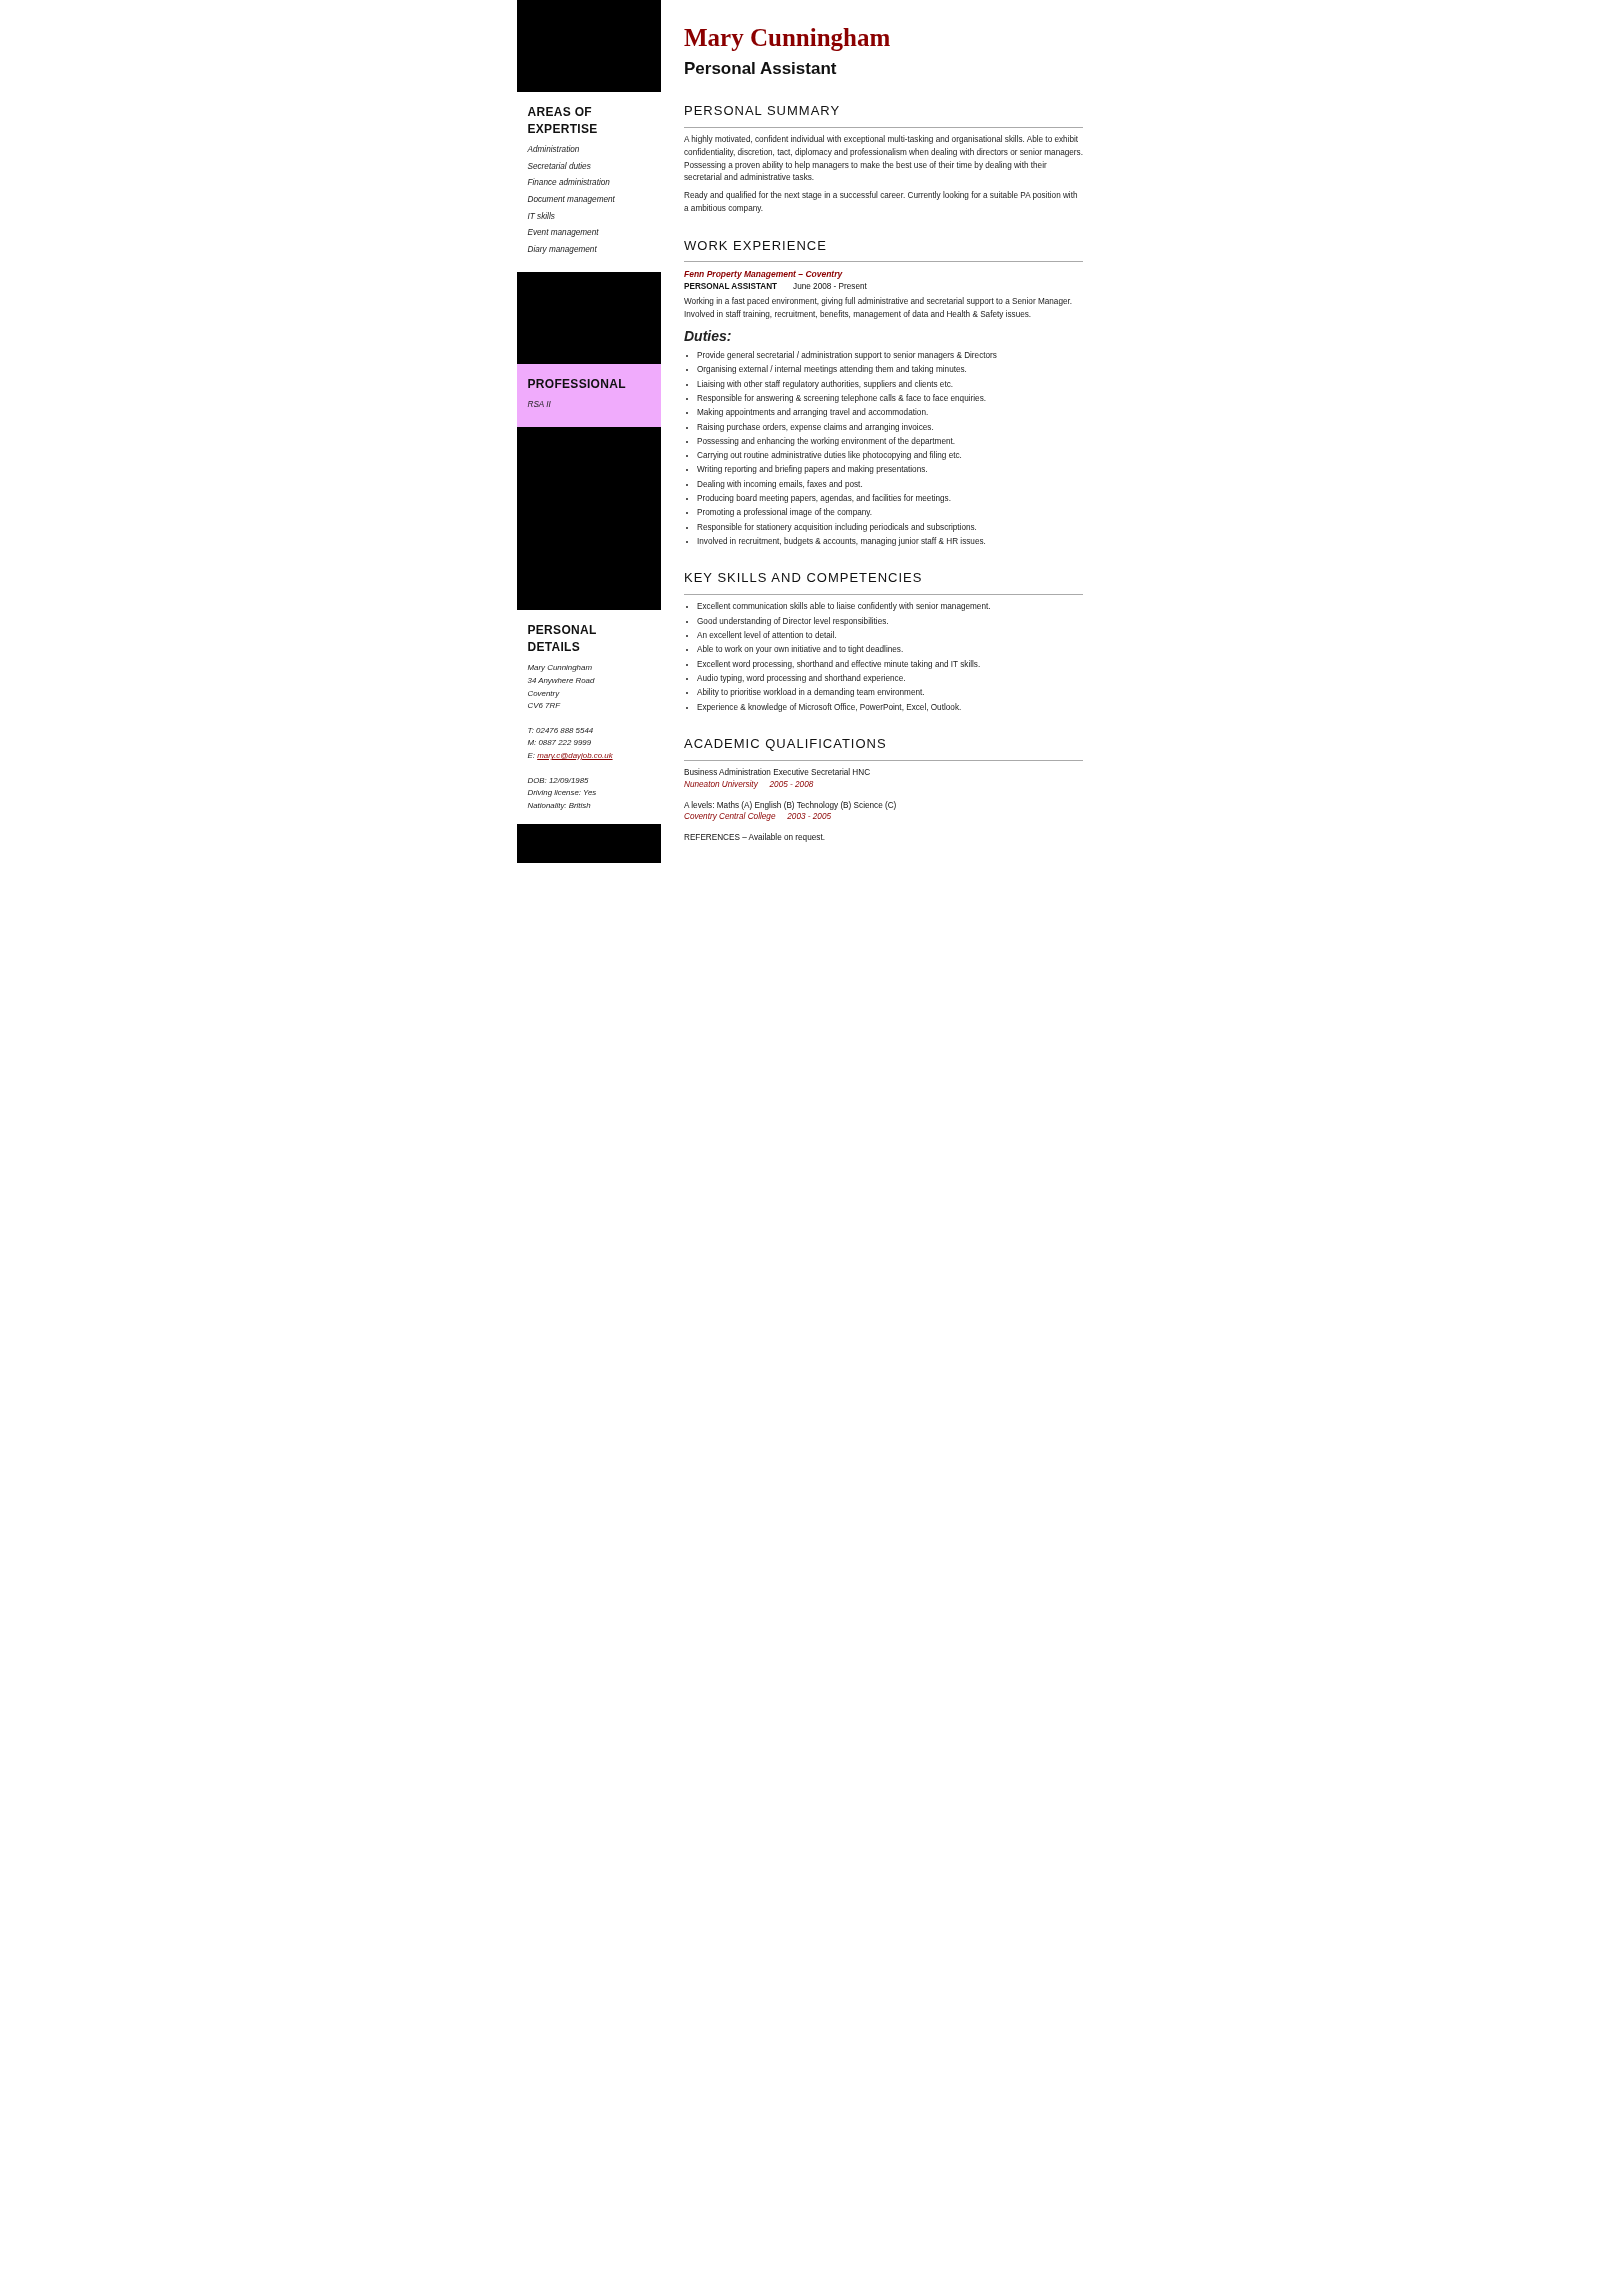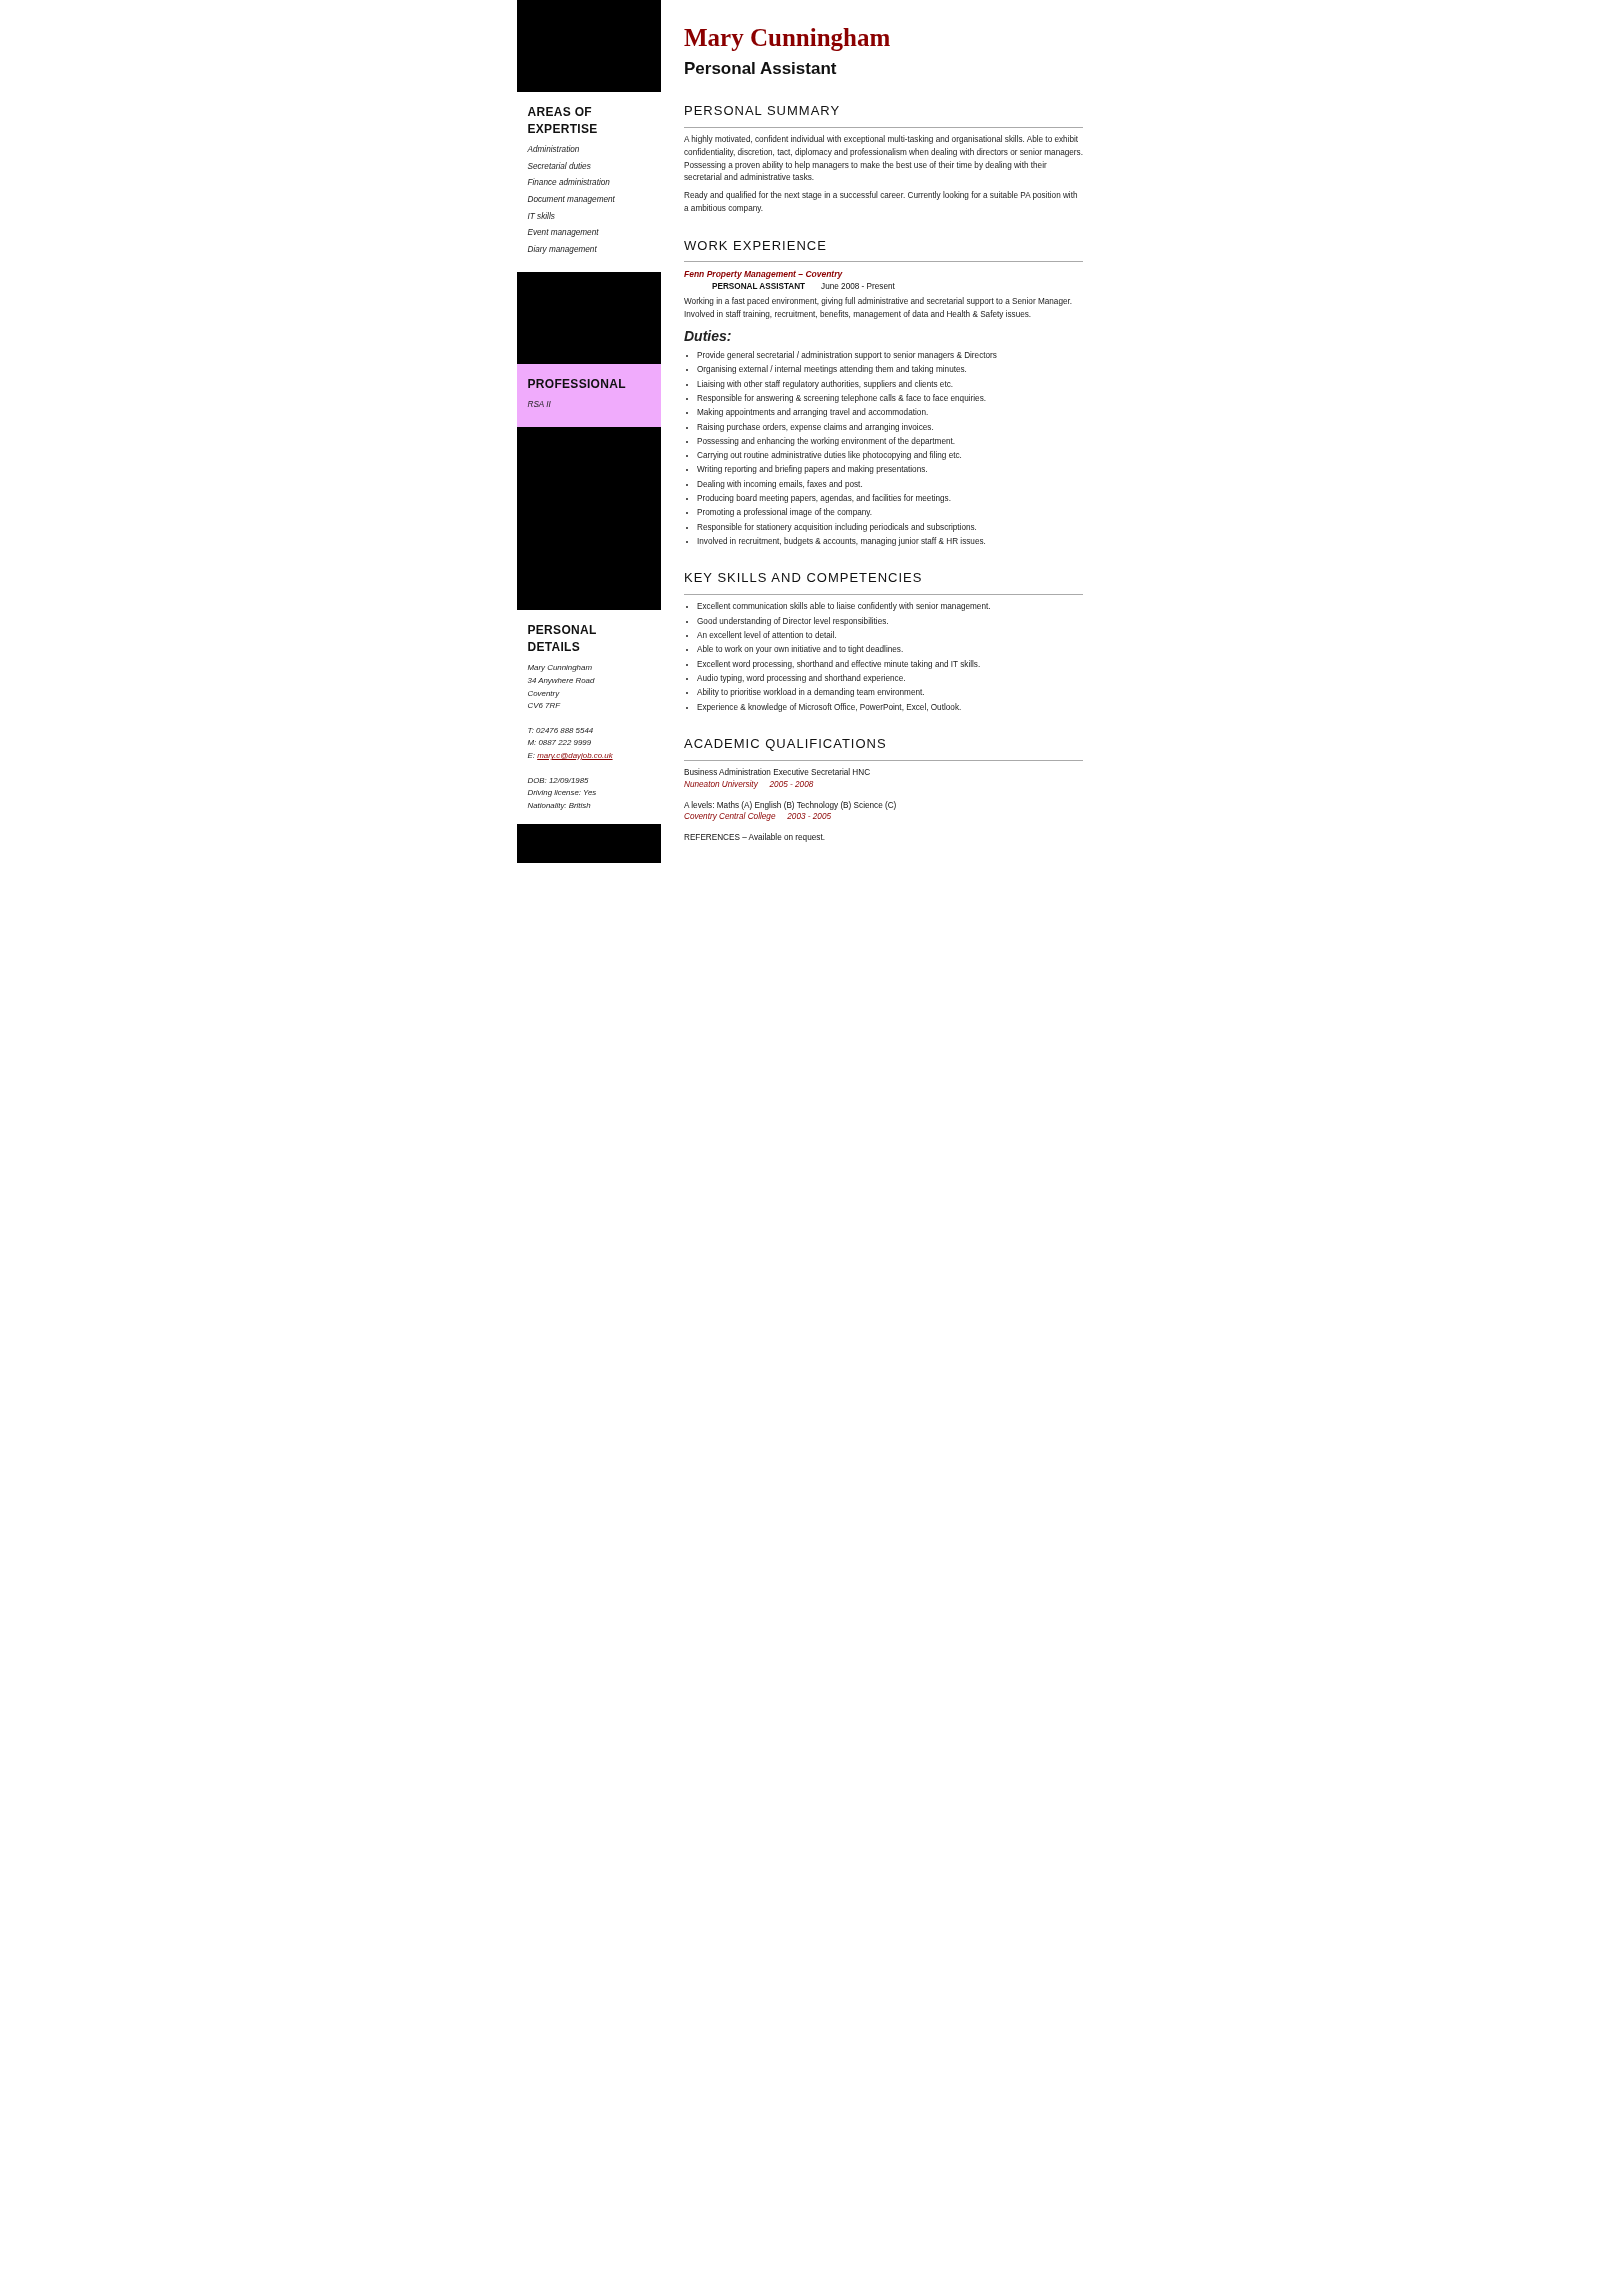--- a/index.html
+++ b/index.html
@@ -123,21 +123,20 @@
       font-style: italic;
       font-weight: bold;
       color: #8B0000;
       font-size: 8.5px;
     }
     .job-role-line {
       font-size: 8.2px;
       font-weight: bold;
       color: #111;
       margin-bottom: 3.9px;
-      margin-left: 28px;
     }
     .job-date {
       font-weight: normal;
       font-size: 8.2px;
       color: #111;
     }
     .job-desc {
       font-size: 8.2px;
       color: #222;
       margin-bottom: 5.2px;

